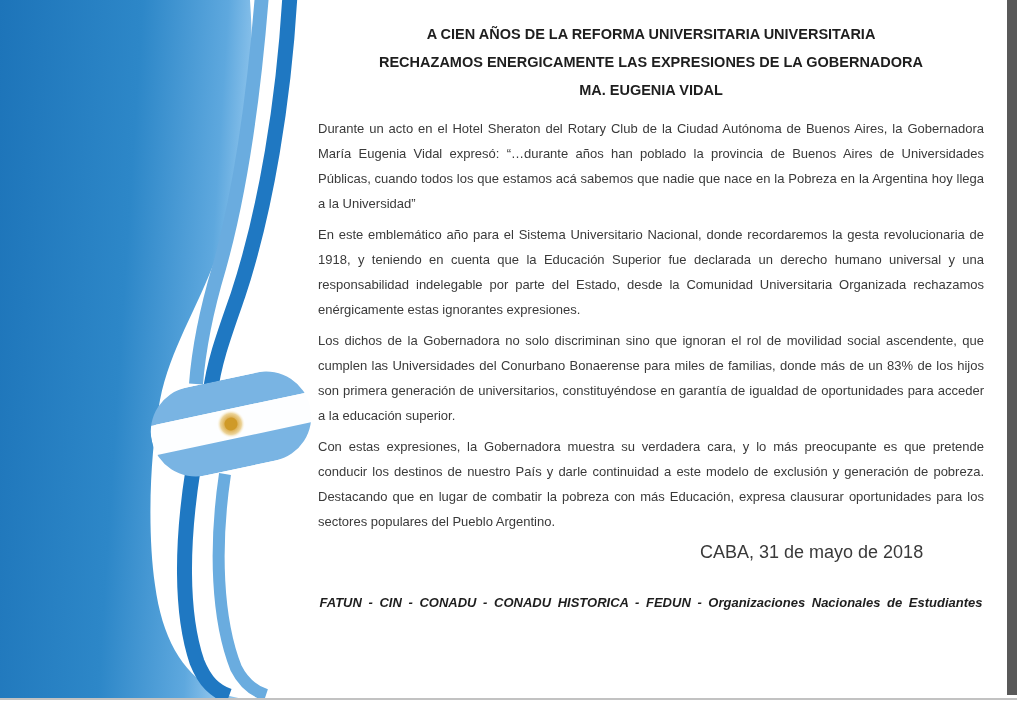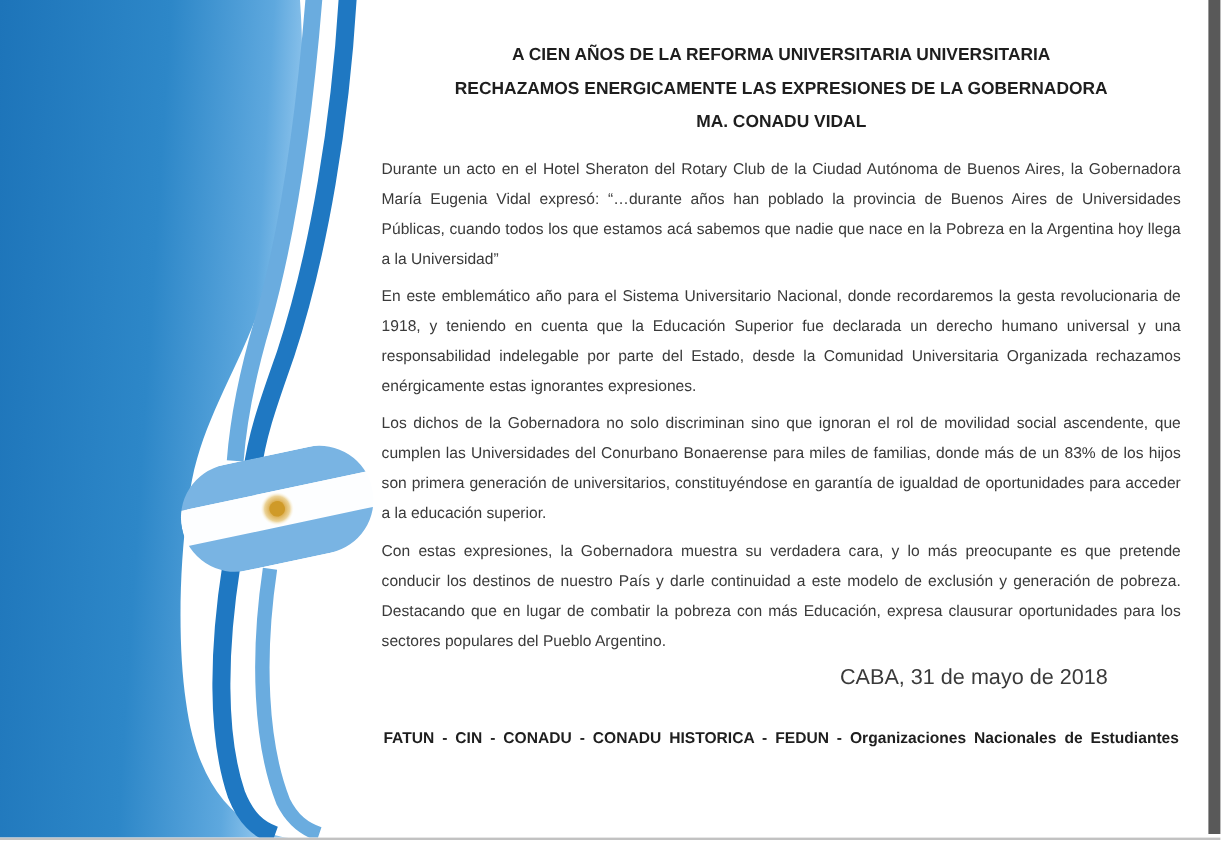--- a/index.html
+++ b/index.html
@@ -3,25 +3,25 @@
 <meta charset="utf-8">
 <style>
   html,body{margin:0;padding:0;}
   body{
     width:1024px;height:716px;background:#ffffff;position:relative;overflow:hidden;
     font-family:"Liberation Sans", sans-serif;
   }
   .page{position:absolute;inset:0;background:#ffffff;}
   .flag-art{position:absolute;left:0;top:0;}
   .content{position:absolute;left:318px;top:0;width:666px;}
-  .title{padding-top:32px;text-align:center;font-weight:700;font-size:14.5px;line-height:28px;color:#1e1e1e;}
+  .title{padding-top:20px;text-align:center;font-weight:700;font-size:14.5px;line-height:28px;color:#1e1e1e;}
   .body{margin-top:12px;}
   .body p{margin:0 0 6px 0;font-size:13px;line-height:25px;text-align:justify;color:#3a3a3a;}
   .dateline{margin-top:4px;font-size:18px;line-height:25px;color:#3a3a3a;padding-left:382px;white-space:nowrap;}
-  .footer{margin-top:30px;text-align:center;font-weight:700;font-size:13px;color:#1e1e1e;word-spacing:3px;white-space:nowrap;}
+  .footer{margin-top:30px;text-align:center;font-weight:700;font-size:13px;color:#1e1e1e;word-spacing:3px;white-space:nowrap;font-style:italic;}
   .right-edge{position:absolute;left:1007px;top:0;width:10px;height:695px;background:#595959;}
   .bottom-line{position:absolute;left:0;top:698px;width:1017px;height:2px;background:#c2c2c2;}
 </style>
 </head>
 <body>
 
 <div class="page">
 
   <svg class="flag-art" width="330" height="698" viewBox="0 0 330 698" aria-hidden="true">
     <defs>
@@ -61,21 +61,21 @@
       <circle cx="231" cy="424" r="14" fill="url(#gSun)"></circle>
       <circle cx="231" cy="424" r="6.5" fill="#cf9a28"></circle>
     </g>
   </svg>
 
   <div class="content">
 
     <div class="title">
       <div>A CIEN AÑOS DE LA REFORMA UNIVERSITARIA UNIVERSITARIA</div>
       <div>RECHAZAMOS ENERGICAMENTE LAS EXPRESIONES DE LA GOBERNADORA</div>
-      <div>MA. CONADU VIDAL</div>
+      <div>MA. EUGENIA VIDAL</div>
     </div>
 
     <div class="body">
       <p>Durante un acto en el Hotel Sheraton del Rotary Club de la Ciudad Autónoma de Buenos Aires, la Gobernadora María Eugenia Vidal expresó: “…durante años han poblado la provincia de Buenos Aires de Universidades Públicas, cuando todos los que estamos acá sabemos que nadie que nace en la Pobreza en la Argentina hoy llega a la Universidad”</p>
       <p>En este emblemático año para el Sistema Universitario Nacional, donde recordaremos la gesta revolucionaria de 1918, y teniendo en cuenta que la Educación Superior fue declarada un derecho humano universal y una responsabilidad indelegable por parte del Estado, desde la Comunidad Universitaria Organizada rechazamos enérgicamente estas ignorantes expresiones.</p>
       <p>Los dichos de la Gobernadora no solo discriminan sino que ignoran el rol de movilidad social ascendente, que cumplen las Universidades del Conurbano Bonaerense para miles de familias, donde más de un 83% de los hijos son primera generación de universitarios, constituyéndose en garantía de igualdad de oportunidades para acceder a la educación superior.</p>
       <p>Con estas expresiones, la Gobernadora muestra su verdadera cara, y lo más preocupante es que pretende conducir los destinos de nuestro País y darle continuidad a este modelo de exclusión y generación de pobreza. Destacando que en lugar de combatir la pobreza con más Educación, expresa clausurar oportunidades para los sectores populares del Pueblo Argentino.</p>
     </div>
 
     <div class="dateline">CABA, 31 de mayo de 2018</div>

